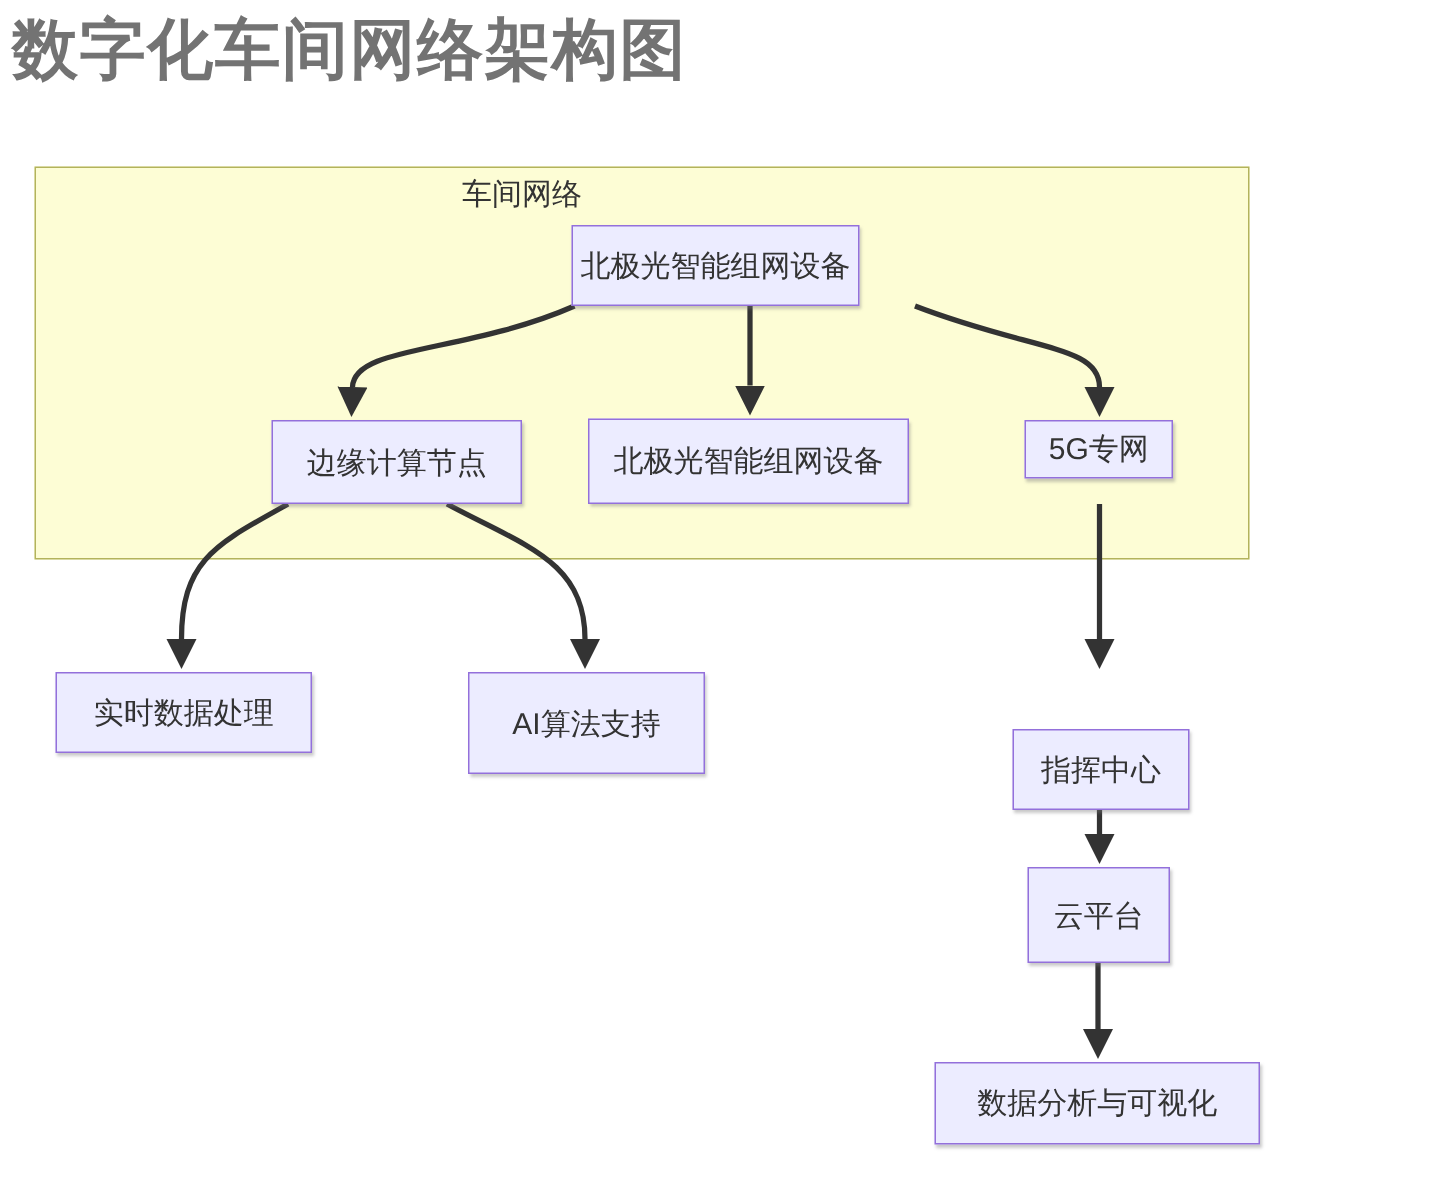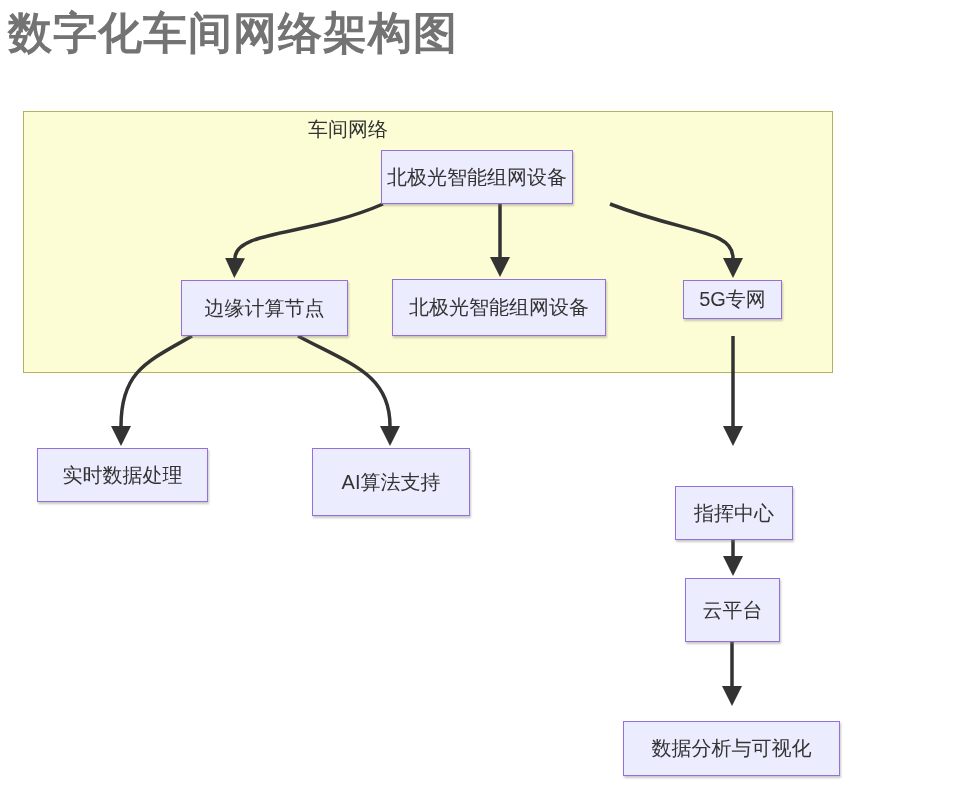--- a/index.html
+++ b/index.html
@@ -93,16 +93,16 @@
 
   <div id="nodes-layer">
       <div class="node" style="left: 381px; top: 150px; width: 192px; height: 54px;">北极光智能组网设备</div>
       <div class="node" style="left: 151px; top: 280px; width: 167px; height: 56px; margin-left: 30px;">边缘计算节点</div>
       <div class="node" style="left: 392px; top: 279px; width: 214px; height: 57px;">北极光智能组网设备</div>
       <div class="node" style="left: 683px; top: 280px; width: 99px; height: 39px;">5G专网</div>
       <div class="node" style="left: 37px; top: 448px; width: 171px; height: 54px;">实时数据处理</div>
       <div class="node" style="left: 312px; top: 448px; width: 158px; height: 68px;">AI算法支持</div>
       <div class="node" style="left: 675px; top: 448px; width: 118px; height: 54px; margin-top: 38px;">指挥中心</div>
       <div class="node" style="left: 685px; top: 578px; width: 95px; height: 64px;">云平台</div>
-      <div class="node" style="left: 623px; top: 708px; width: 217px; height: 55px; margin-top: 13px;">数据分析与可视化</div>
+      <div class="node" style="left: 623px; top: 708px; width: 217px; height: 55px;">数据分析与可视化</div>
     </div>
 
 </div>
 
 </body></html>

